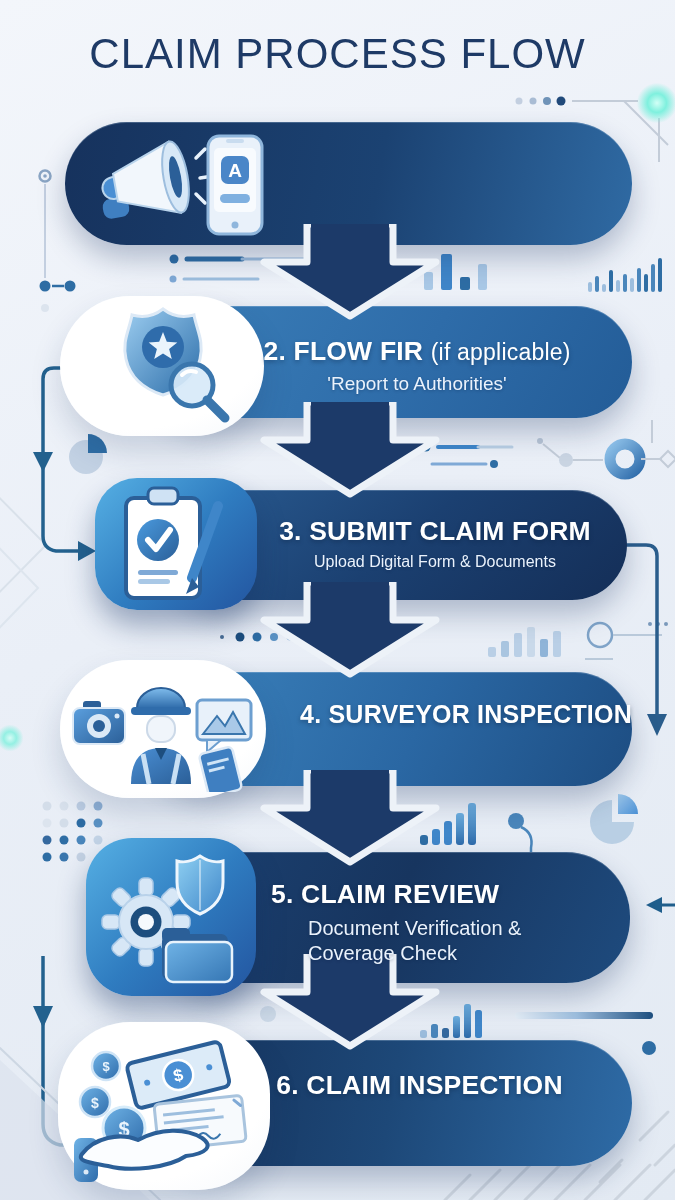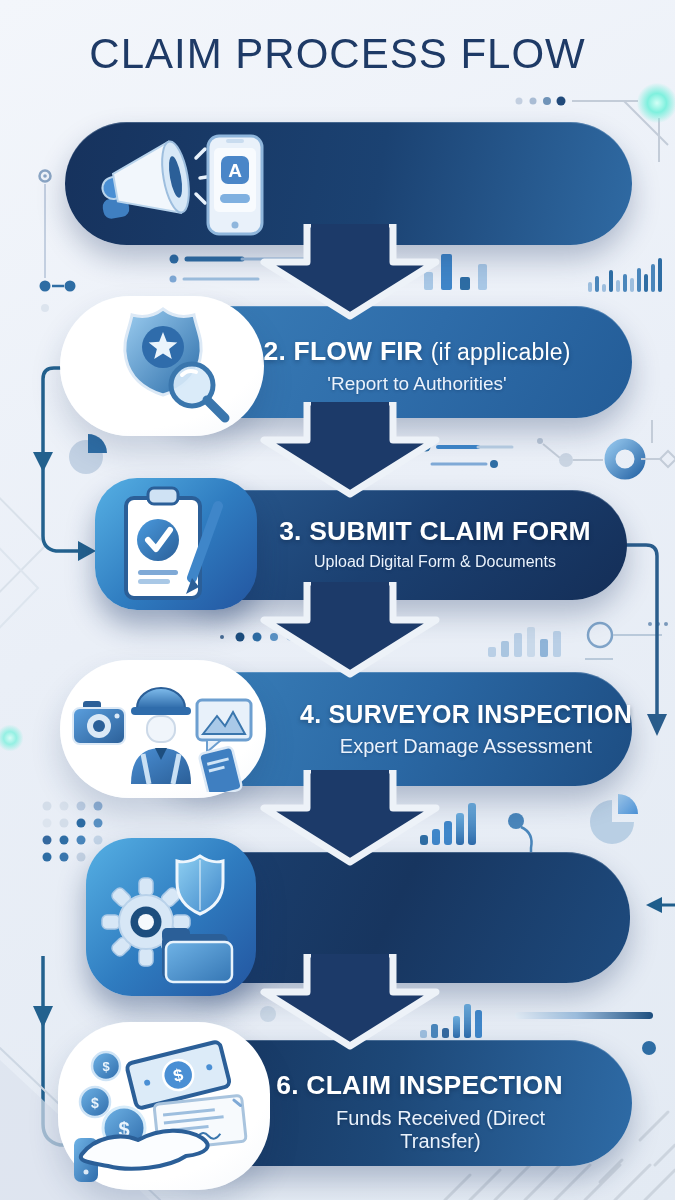--- a/index.html
+++ b/index.html
@@ -483,20 +483,22 @@
   <div class="stext st2">
     <div class="t"><span>2.</span> <span>FLOW FIR</span> <span class="suffix">(if applicable)</span></div>
     <div class="sub">'Report to Authorities'</div>
   </div>
   <div class="stext st3">
     <div class="t"><span>3.</span> <span>SUBMIT CLAIM FORM</span></div>
     <div class="sub">Upload Digital Form &amp; Documents</div>
   </div>
   <div class="stext st4">
     <div class="t"><span>4.</span> <span>SURVEYOR INSPECTION</span></div>
-    <div class="sub">Expert Damage Assessment</div>
+  </div>
+  <div class="stext st5">
+    <div class="t"><span>5.</span> <span>CLAIM REVIEW</span></div>
+    <div class="sub">Document Verification &amp; Coverage Check</div>
   </div>
   <div class="stext st6">
     <div class="t"><span>6.</span> <span>CLAIM INSPECTION</span></div>
-    <div class="sub">Funds Received (Direct Transfer)</div>
   </div>
 
 </div>
 
 </body></html>

